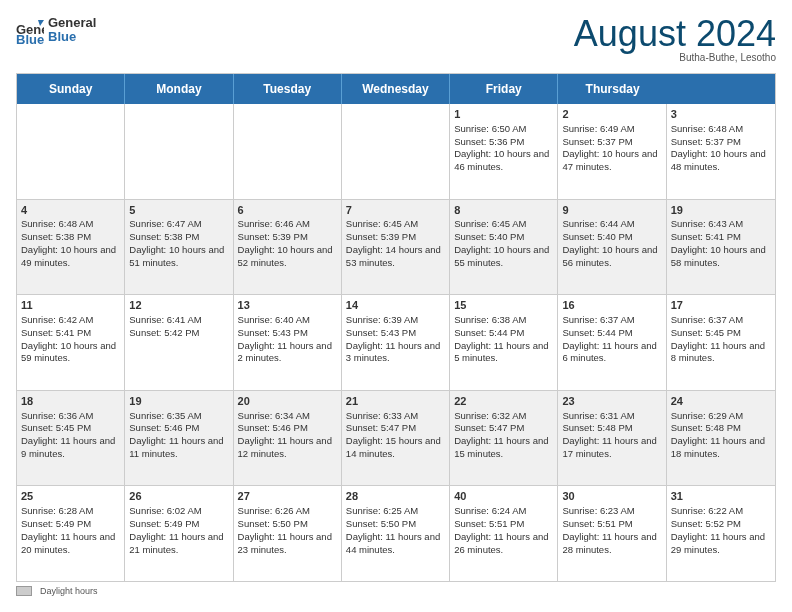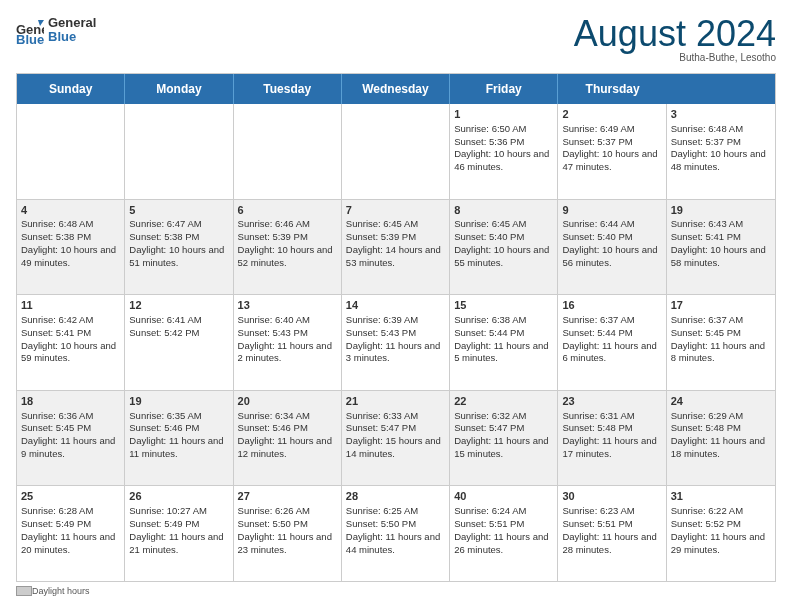--- a/index.html
+++ b/index.html
@@ -97,20 +97,21 @@
     }
     .cell-empty {
       background: #fff;
     }
     .footer {
       margin-top: 4px;
       font-size: 9px;
       color: #555;
       display: flex;
       align-items: center;
+      gap: 8px;
     }
     .footer-note {
       font-size: 9px;
       color: #555;
     }
   </style>
 </head>
 <body>
 
 <div class="page">
@@ -299,21 +300,21 @@
         </div>
         <div class="cal-row">
           <div class="cal-cell">
             <div class="day-num">25</div>
             <div>Sunrise: 6:28 AM</div>
             <div>Sunset: 5:49 PM</div>
             <div>Daylight: 11 hours and 20 minutes.</div>
           </div>
           <div class="cal-cell">
             <div class="day-num">26</div>
-            <div>Sunrise: 10:27 AM</div>
+            <div>Sunrise: 6:02 AM</div>
             <div>Sunset: 5:49 PM</div>
             <div>Daylight: 11 hours and 21 minutes.</div>
           </div>
           <div class="cal-cell">
             <div class="day-num">27</div>
             <div>Sunrise: 6:26 AM</div>
             <div>Sunset: 5:50 PM</div>
             <div>Daylight: 11 hours and 23 minutes.</div>
           </div>
           <div class="cal-cell">

